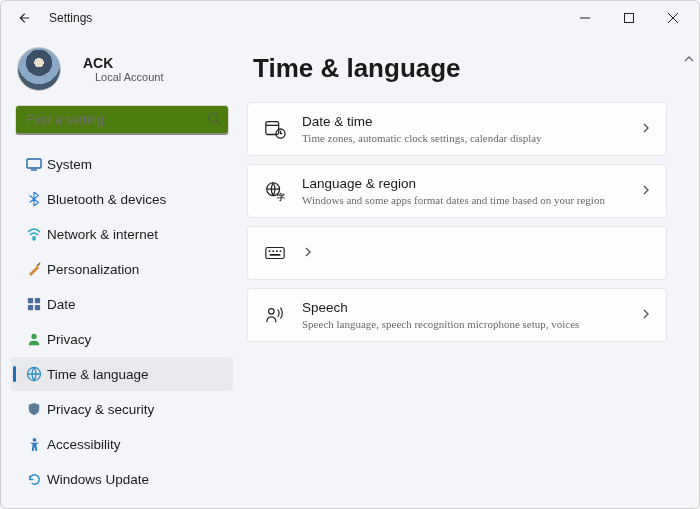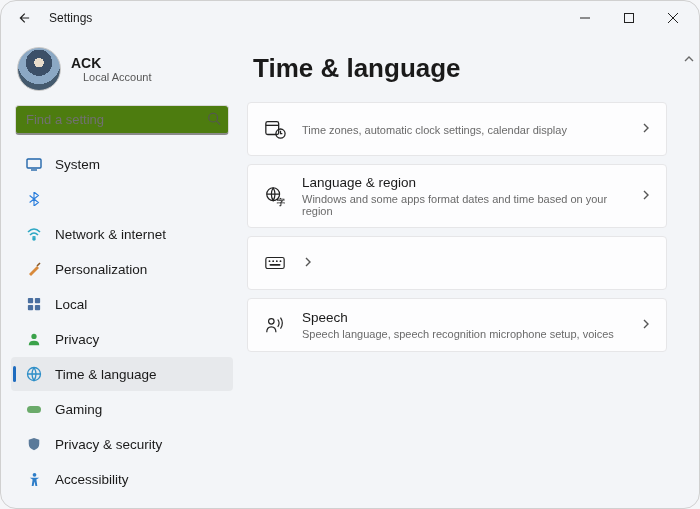--- a/index.html
+++ b/index.html
@@ -7,21 +7,21 @@
   body {
     font-family: "Segoe UI", -apple-system, sans-serif;
     background: #f5f6f8;
     color: #1a1a1a;
     font-size: 13px;
   }
   .window {
     width: 700px; height: 509px;
     background: #f3f5f8;
     border: 1px solid #d0d0d0;
-    border-radius: 16px;
+    border-radius: 6px;
     display: flex; flex-direction: column;
     position: relative;
   }
   
   .titlebar {
     height: 34px;
     display: flex; align-items: center;
     padding: 0 4px 0 10px;
   }
   .titlebar .back {
@@ -42,21 +42,21 @@
   .body {
     flex: 1; display: flex; overflow: hidden;
   }
   
   .sidebar {
     width: 240px; padding: 6px 8px 8px 10px;
     display:flex; flex-direction:column;
     overflow-y: auto;
   }
   .profile {
-    display:flex; align-items:center; gap:10px;
+    display:flex; align-items:center; gap:22px;
     padding: 6px 6px 14px 6px;
   }
   .avatar {
     width: 44px; height: 44px; border-radius: 50%;
     background: radial-gradient(circle at 50% 35%, #e8dccb 0 14%, #3c5068 14% 38%, #8ba8c4 38% 62%, #445a6e 62% 100%);
     border: 1px solid #c7c7c7;
   }
   .profile .name { font-weight:600; font-size:14px; }
   .profile .sub { font-size:11px; color:#555;margin-left:12px; }
   .search {
@@ -73,21 +73,21 @@
     font-size: 13px; outline: none;
     color: #1a1a1a;
   }
   .search input::placeholder { color: #707070; }
   .search .sicon {
     position:absolute; right:8px; top:50%; transform:translateY(-50%);
     color:#555;
   }
   .navlist { display:flex; flex-direction:column; gap:1px; }
   .navitem {
-    display:flex; align-items:center; gap:12px;
+    display:flex; align-items:center; gap:4px;
     height: 34px; padding: 0 10px 0 14px;
     border-radius: 4px; cursor: pointer;
     font-size: 13.5px;
     position: relative;
   }
   .navitem .nicon { width:18px; height:18px; display:flex; align-items:center; justify-content:center; }
   .navitem.active {
     background: #e7e9ec;
   }
   .navitem.active::before {
@@ -113,21 +113,21 @@
     padding: 10px 14px;
     cursor: pointer;
     min-height: 54px;
   }
   .card .cicon {
     width:26px; height:26px; display:flex; align-items:center; justify-content:center;
     margin-right: 14px; color:#222;
   }
   .card .ctext { flex:1; }
   .card .ctitle { font-size:13.5px; font-weight:500; line-height:1.2; }
-  .card .csub { font-size:11px; color:#6a6a6a; margin-top:2px; }
+  .card .csub { font-size:11px; color:#6a6a6a; margin-top:2px;font-family:Liberation Serif, serif; }
   .card .chev { color:#555; }
   .scrollhint {
     position:absolute; right:4px; top:18px;
     color:#6a6a6a;
   }
 </style>
 </head>
 <body>
 
 <div class="window">
@@ -188,20 +188,21 @@
               </svg>
             </span>
           <span>System</span>
         </div>
         <div class="navitem">
           <span class="nicon">
               <svg width="14" height="14" viewBox="0 0 16 16" fill="#2b7edc">
                 <path d="M8 0v16l5-4-5-4 5-4-5-4zM3 4l5 4-5 4" stroke="#2b7edc" stroke-width="1.3" fill="none"></path>
               </svg>
             </span>
+          <span>Bluetooth &amp; devices</span>
         </div>
         <div class="navitem">
           <span class="nicon">
               <svg width="16" height="16" viewBox="0 0 16 16" fill="none" stroke="#2ea8c4" stroke-width="1.6">
                 <path d="M2 6 Q8 0 14 6 M4 9 Q8 5 12 9 M6.5 11.5 Q8 10 9.5 11.5"></path>
                 <circle cx="8" cy="13" r="1" fill="#2ea8c4"></circle>
               </svg>
             </span>
           <span>Network &amp; internet</span>
         </div>
@@ -216,47 +217,39 @@
         </div>
         <div class="navitem">
           <span class="nicon">
               <svg width="14" height="14" viewBox="0 0 16 16" fill="#4a6fa0">
                 <rect x="1" y="1" width="6" height="6" rx="1"></rect>
                 <rect x="9" y="1" width="6" height="6" rx="1"></rect>
                 <rect x="1" y="9" width="6" height="6" rx="1"></rect>
                 <rect x="9" y="9" width="6" height="6" rx="1"></rect>
               </svg>
             </span>
-          <span>Local</span>
+          <span>Date</span>
         </div>
         <div class="navitem">
           <span class="nicon">
               <svg width="14" height="14" viewBox="0 0 16 16" fill="#3aa24a">
                 <circle cx="8" cy="5" r="3"></circle>
                 <path d="M2 15 Q2 10 8 10 Q14 10 14 15 Z"></path>
               </svg>
             </span>
           <span>Privacy</span>
         </div>
         <div class="navitem active">
           <span class="nicon">
               <svg width="16" height="16" viewBox="0 0 16 16" fill="none" stroke="#2f8fc8" stroke-width="1.3">
                 <circle cx="8" cy="8" r="6.5"></circle>
                 <path d="M1.5 8 H14.5 M8 1.5 Q12 8 8 14.5 Q4 8 8 1.5"></path>
               </svg>
             </span>
           <span>Time &amp; language</span>
-        </div>
-        <div class="navitem">
-          <span class="nicon">
-              <svg width="16" height="16" viewBox="0 0 16 16" fill="#6aaa6a">
-                <rect x="1" y="5" width="14" height="7" rx="3.5"></rect>
-              </svg>
-            </span>
-          <span>Gaming</span>
         </div>
         <div class="navitem">
           <span class="nicon">
               <svg width="14" height="14" viewBox="0 0 16 16" fill="#5a7a9a">
                 <path d="M8 1 L14 3 V8 Q14 13 8 15 Q2 13 2 8 V3 Z"></path>
               </svg>
             </span>
           <span>Privacy &amp; security</span>
         </div>
         <div class="navitem">
@@ -294,20 +287,21 @@
         <div class="card">
           <span class="cicon">
             <svg width="22" height="22" viewBox="0 0 24 24" fill="none" stroke="#222" stroke-width="1.4">
                 <rect x="2" y="4" width="14" height="14" rx="2"></rect>
                 <line x1="2" y1="8" x2="16" y2="8"></line>
                 <circle cx="18" cy="17" r="5"></circle>
                 <path d="M18 14 V17 H20"></path>
               </svg>
           </span>
           <div class="ctext">
+            <div class="ctitle">Date &amp; time</div>
             <div class="csub">Time zones, automatic clock settings, calendar display</div>
           </div>
           <span class="chev">
             <svg width="12" height="12" viewBox="0 0 12 12" fill="none" stroke="#555" stroke-width="1.4">
                 <path d="M4 2 L8 6 L4 10"></path>
               </svg>
           </span>
         </div>
 
         <div class="card">

